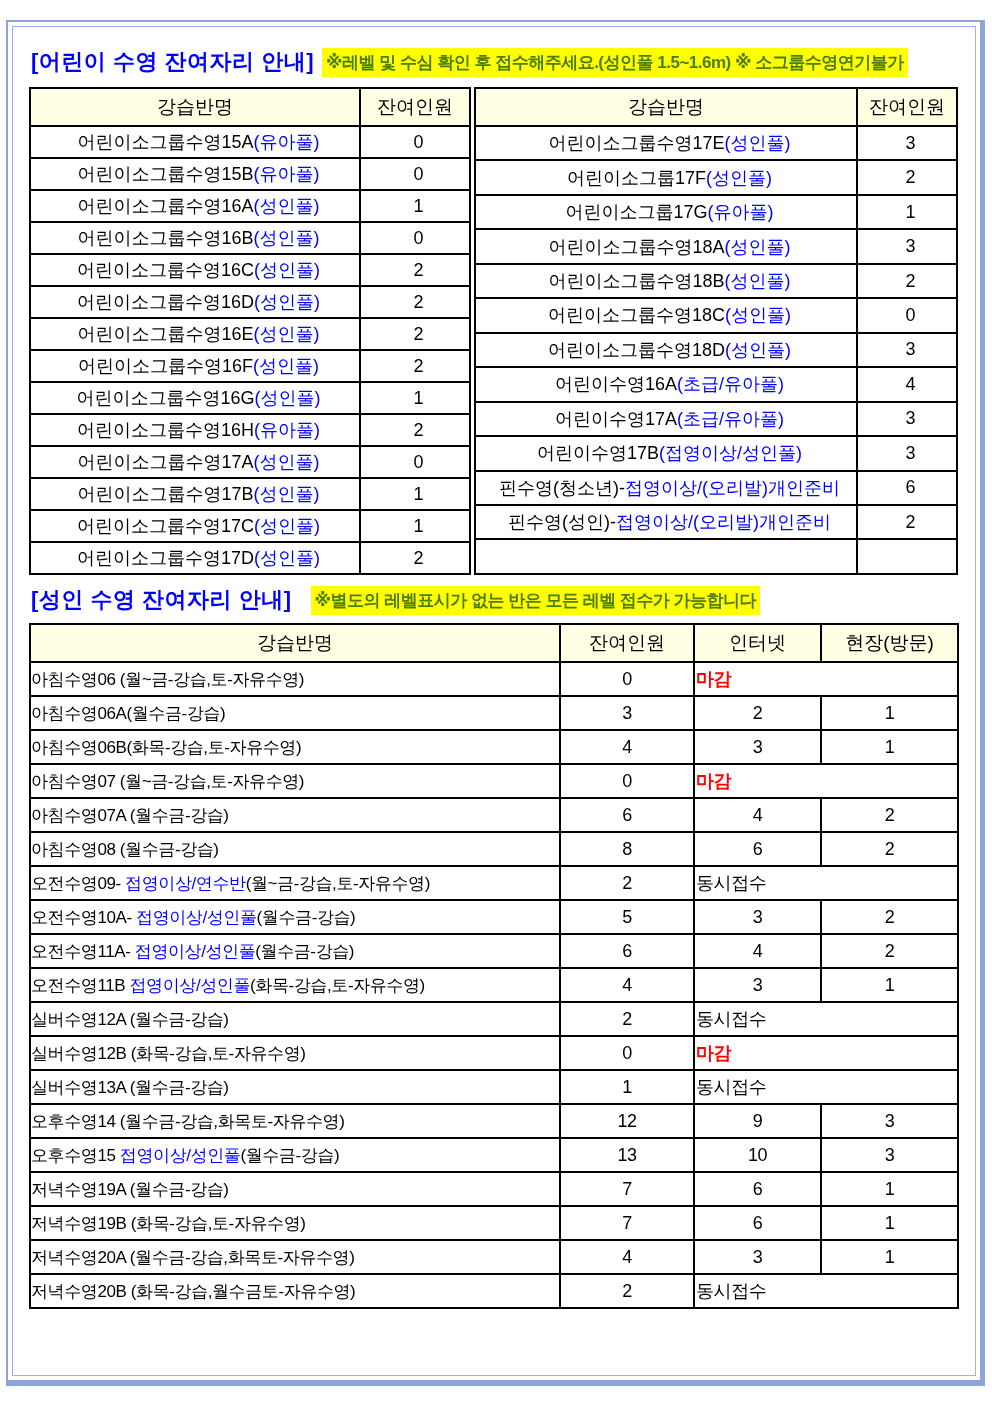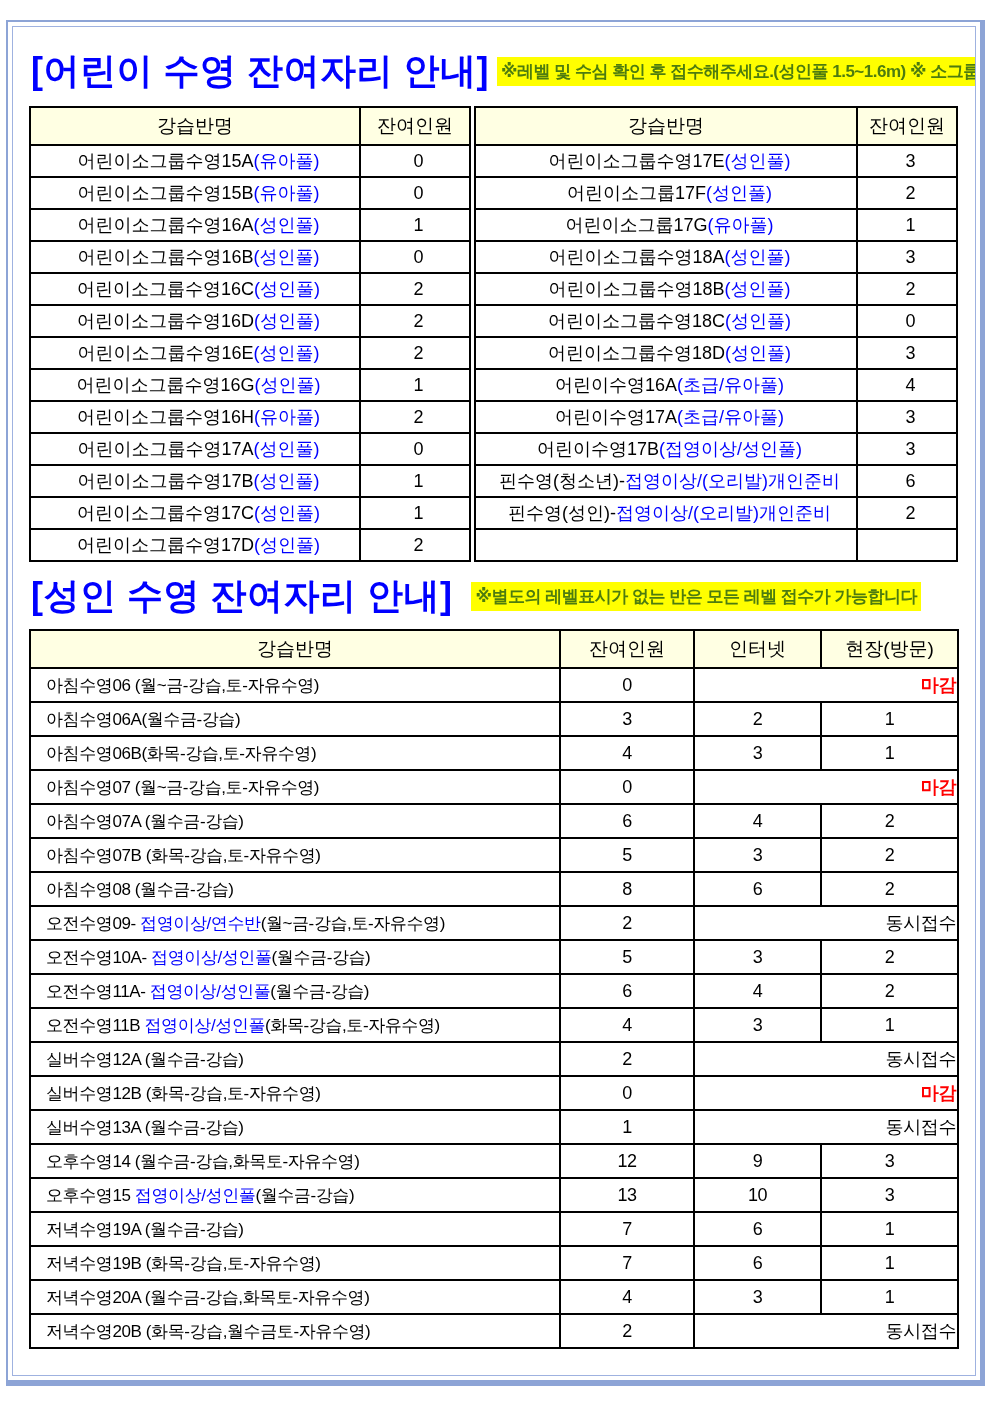--- a/index.html
+++ b/index.html
@@ -3,35 +3,35 @@
 <meta charset="utf-8">
 <style>
   html,body{margin:0;padding:0;background:#fff;}
   body{width:992px;height:1403px;position:relative;
        font-family:"Liberation Sans","DejaVu Sans",sans-serif;color:#000;}
   .frame-outer{position:absolute;left:6px;top:20px;width:972px;height:1358px;
        border:2px solid #8da4d6;border-right-width:5px;border-bottom-width:6px;}
   .frame-inner{position:absolute;left:4px;top:4px;right:4px;bottom:4px;
        border:1px solid #9fb2e0;padding:14px 0 0 16px;box-sizing:border-box;overflow:hidden;}
   .sec-head{display:flex;align-items:center;margin:6px 0 10px 2px;white-space:nowrap;}
-  .sec-title{color:#0000ff;font-weight:bold;font-size:36px;letter-spacing:0.5px;}
+  .sec-title{color:#0000ff;font-weight:bold;font-size:22px;letter-spacing:0.5px;}
   .sec-note{background:#ffff00;color:#4d7c0f;font-weight:bold;font-size:17px;
        padding:3px 4px;margin-left:8px;letter-spacing:-0.5px;}
   table{border-collapse:collapse;table-layout:fixed;border-radius:9px;}
   th,td{border:2px solid #000;overflow:hidden;white-space:nowrap;}
   th{background:#ffffe3;font-weight:normal;font-size:19px;height:34px;text-align:center;}
   .t1-wrap{display:flex;}
   .t1 td{height:28px;font-size:18px;text-align:center;padding-left:8px;}
   .t1-gap{width:3px;}
   .blue{color:#0000ff;}
   .t2{margin-top:4px;}
   .t2 td{height:30px;font-size:17px;letter-spacing:-0.4px;}
-  .t2 td.aname{text-align:left;padding-left:15px;}
+  .t2 td.aname{text-align:left;padding-left:0;}
   .t2 td.anum{text-align:center;font-size:18px;}
-  .t2 td.status{text-align:right;font-size:18px;}
+  .t2 td.status{text-align:left;font-size:18px;}
   .t2 td.status.red{color:#ff0000;font-weight:bold;}
 </style>
 </head>
 <body>
 
 <div class="frame-outer">
   <div class="frame-inner">
 
     <div class="sec-head">
       <span class="sec-title">[어린이 수영 잔여자리 안내]</span>
@@ -70,20 +70,24 @@
             <tr>
               <td><span>어린이소그룹수영16C</span><span class="blue">(성인풀)</span></td>
               <td>2</td>
             </tr>
             <tr>
               <td><span>어린이소그룹수영16D</span><span class="blue">(성인풀)</span></td>
               <td>2</td>
             </tr>
             <tr>
               <td><span>어린이소그룹수영16E</span><span class="blue">(성인풀)</span></td>
+              <td>2</td>
+            </tr>
+            <tr>
+              <td><span>어린이소그룹수영16F</span><span class="blue">(성인풀)</span></td>
               <td>2</td>
             </tr>
             <tr>
               <td><span>어린이소그룹수영16G</span><span class="blue">(성인풀)</span></td>
               <td>1</td>
             </tr>
             <tr>
               <td><span>어린이소그룹수영16H</span><span class="blue">(유아풀)</span></td>
               <td>2</td>
             </tr>
@@ -217,26 +221,20 @@
             <td class="anum">0</td>
             <td class="status red" colspan="2">마감</td>
           </tr>
           <tr>
             <td class="aname"><span>아침수영07A (월수금-강습)</span></td>
             <td class="anum">6</td>
             <td class="anum">4</td>
             <td class="anum">2</td>
           </tr>
           <tr>
-            <td class="aname"><span>아침수영07B (화목-강습,토-자유수영)</span></td>
-            <td class="anum">5</td>
-            <td class="anum">3</td>
-            <td class="anum">2</td>
-          </tr>
-          <tr>
             <td class="aname"><span>아침수영08 (월수금-강습)</span></td>
             <td class="anum">8</td>
             <td class="anum">6</td>
             <td class="anum">2</td>
           </tr>
           <tr>
             <td class="aname"><span>오전수영09- </span><span class="blue">접영이상/연수반</span><span>(월~금-강습,토-자유수영)</span></td>
             <td class="anum">2</td>
             <td class="status" colspan="2">동시접수</td>
           </tr>

